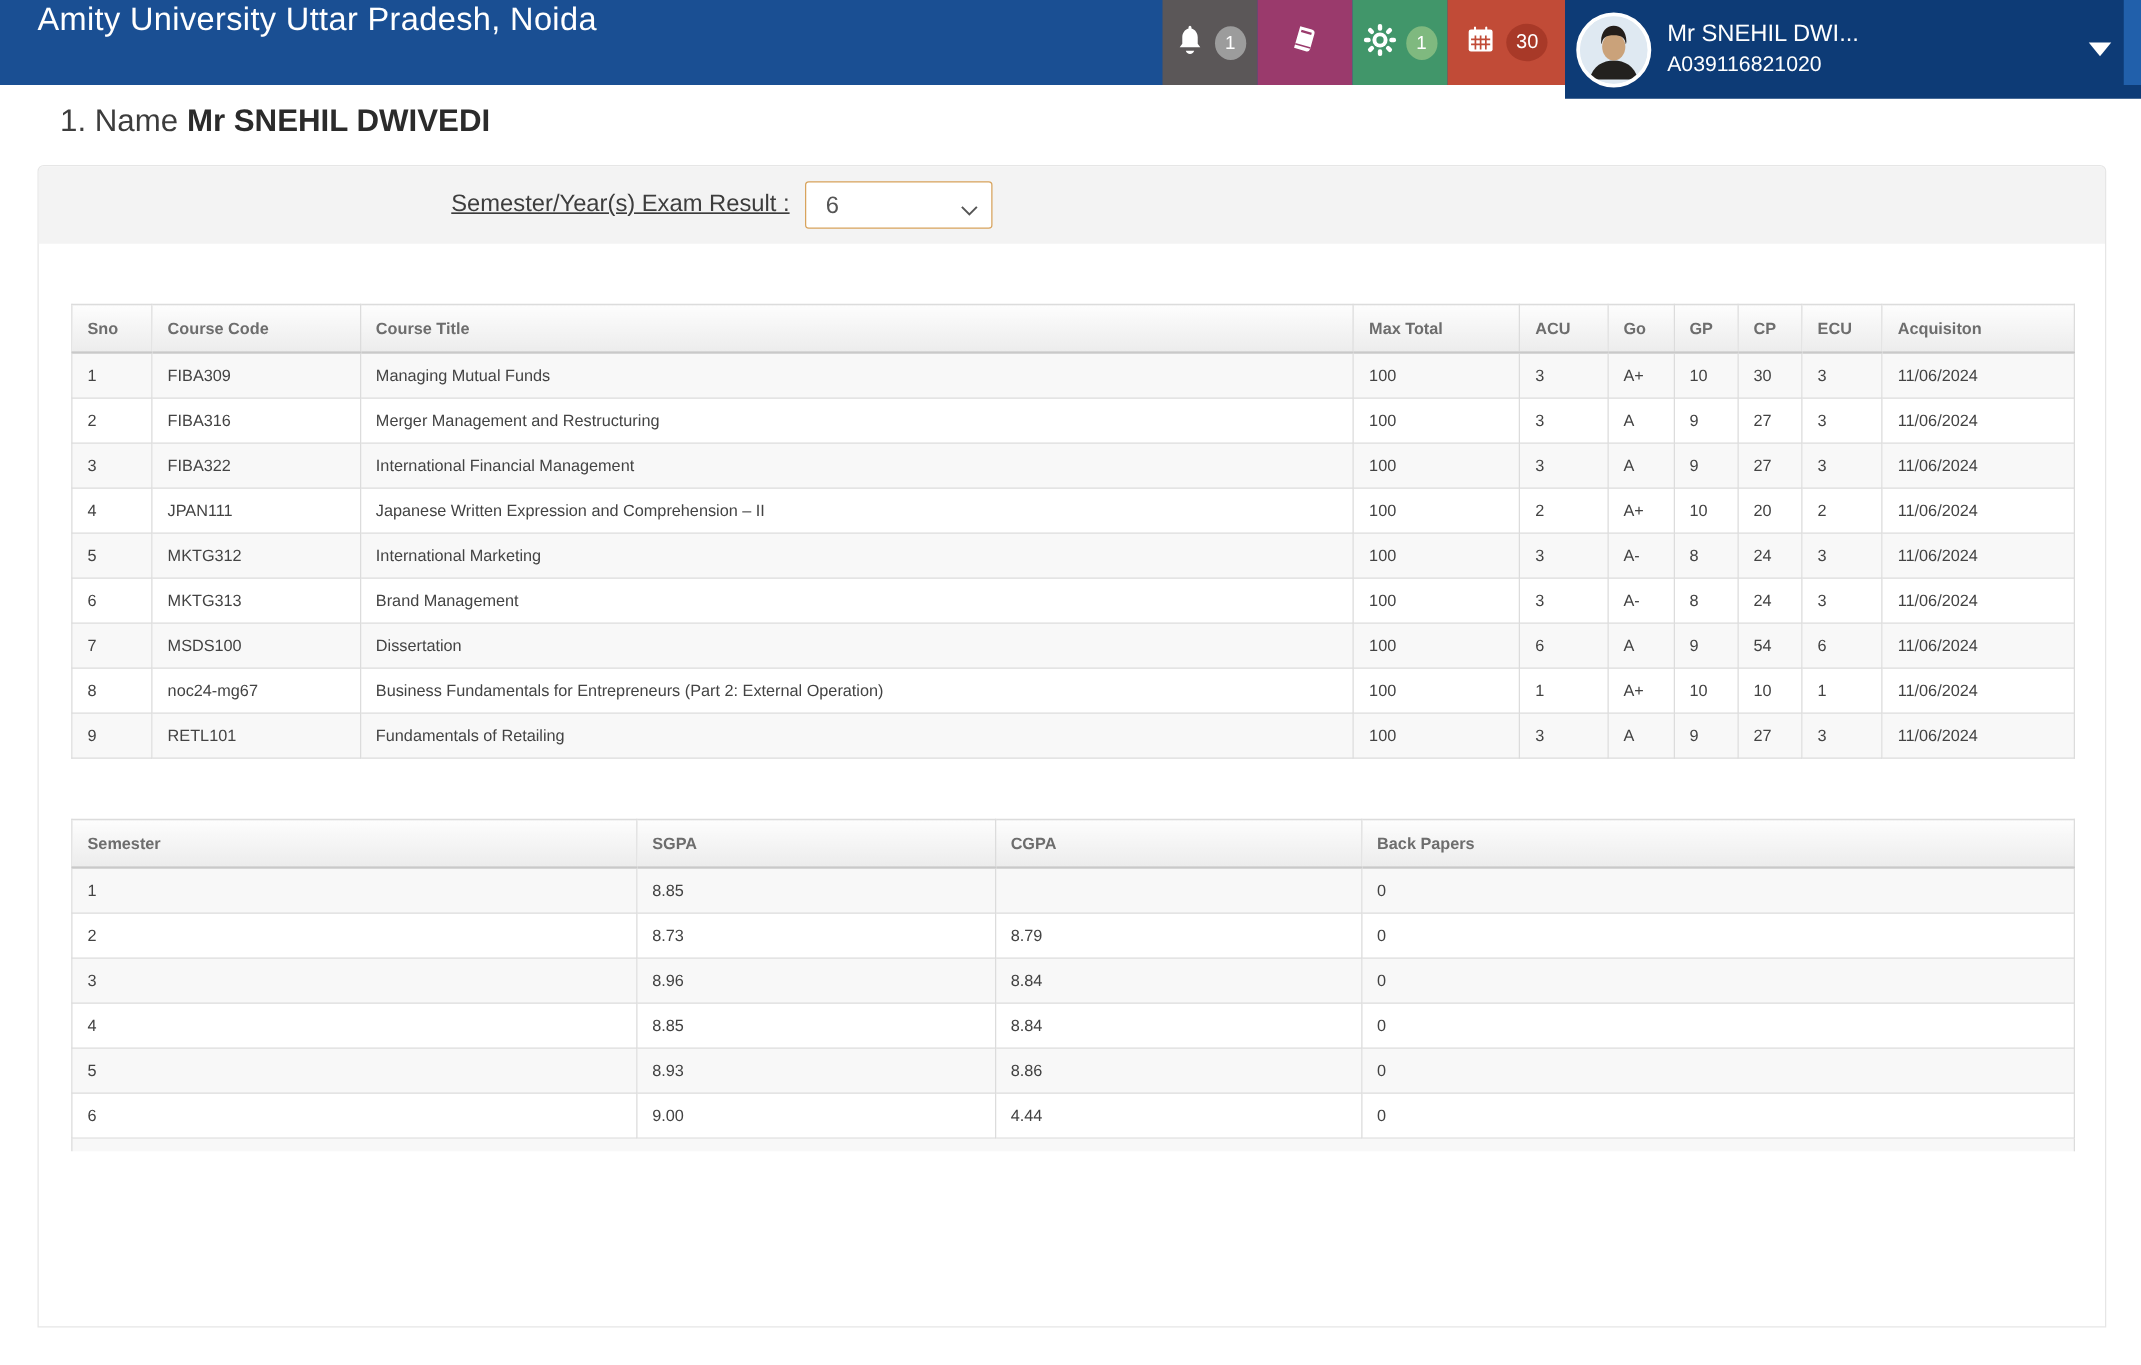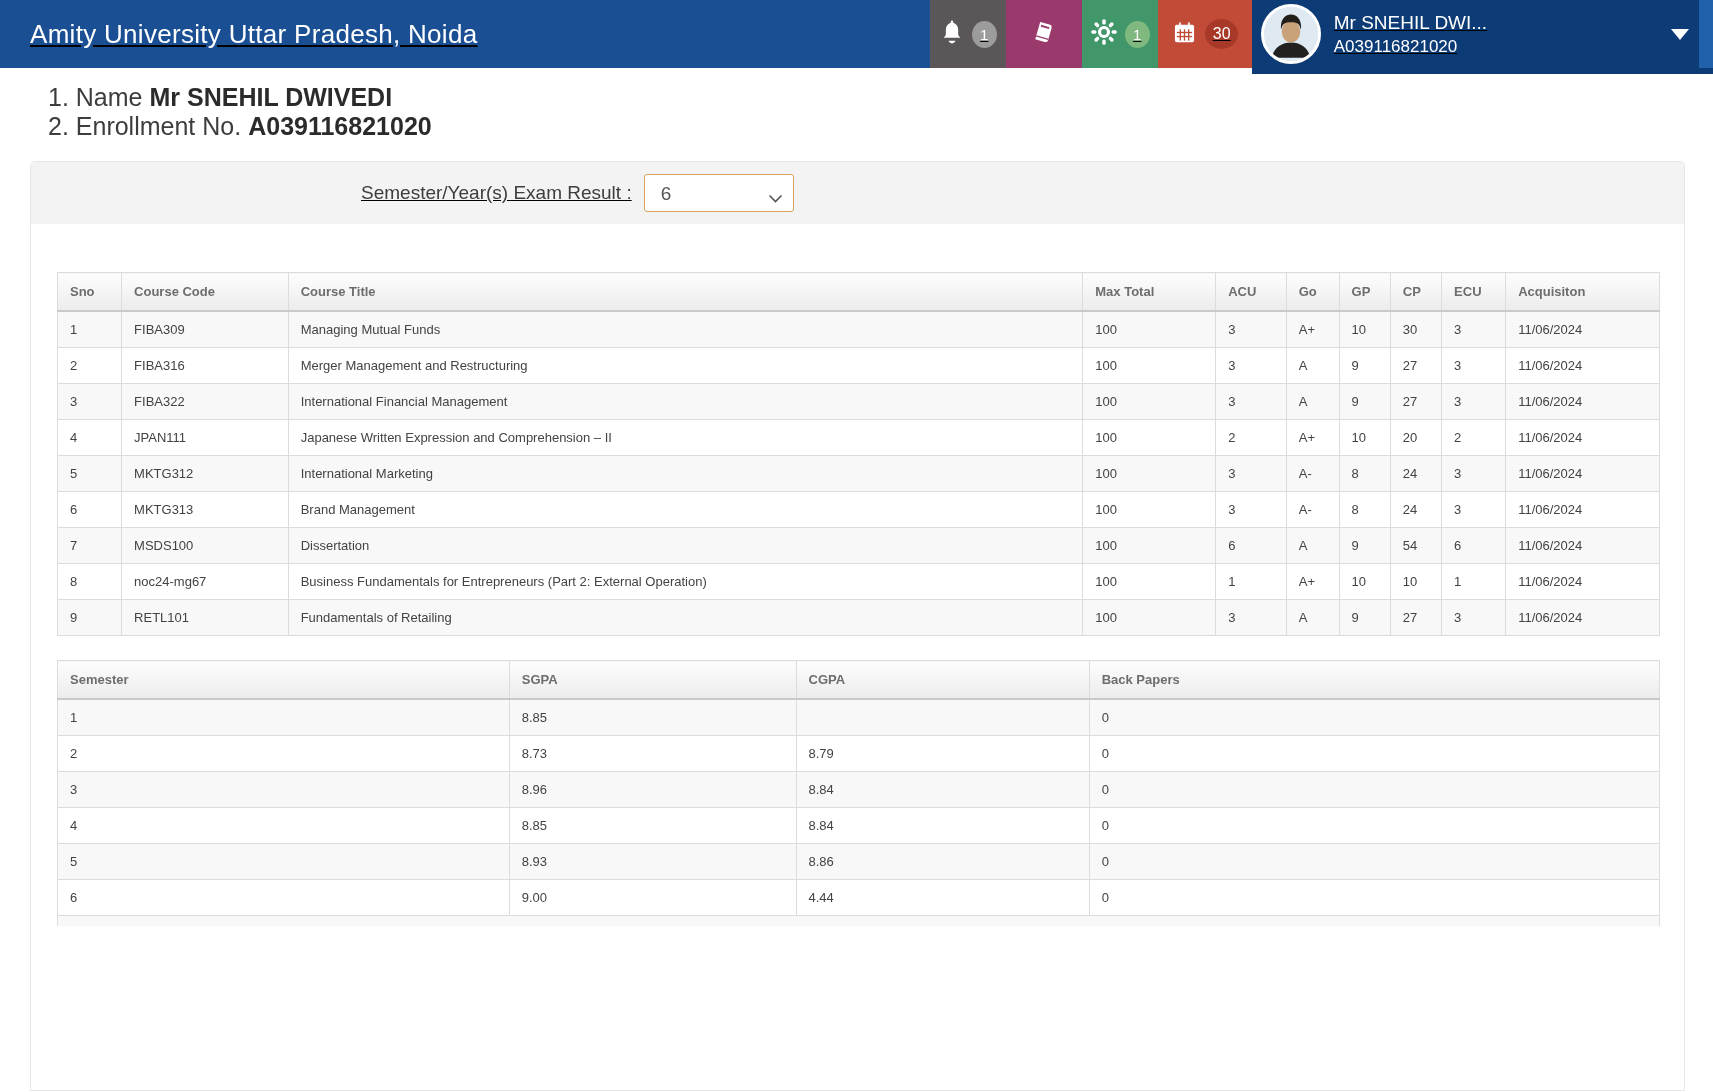--- a/index.html
+++ b/index.html
@@ -6,21 +6,21 @@
   html,body { margin:0; padding:0; }
   body {
     width:1713px; height:1092px; overflow:hidden;
     background:#ffffff;
     font-family:"Liberation Sans", sans-serif;
   }
 
   
   .header {
     position:fixed; top:0; left:0; width:1713px; height:68px;
-    background:#1a4f93; display:flex; align-items:center; z-index:50;text-decoration:underline;
+    background:#1a4f93; display:flex; align-items:flex-start; z-index:50;
   }
   .header-title {
     color:#fff; font-size:26px; font-weight:500; letter-spacing:.3px;
     margin-left:30px; white-space:nowrap;
   }
   .header-spacer { flex:1; }
   .tile {
     height:68px; display:flex; align-items:center; justify-content:center;
     gap:7px; cursor:pointer; flex:0 0 auto;
   }
@@ -90,21 +90,21 @@
           font-size:13px; color:#434343; }
   th, td {
     border:1px solid #dcdcdc; padding:10px 12px; text-align:left;
     overflow:hidden; white-space:nowrap;
   }
   thead th {
     background:linear-gradient(#fdfdfd,#ececec); color:#6d6d6d; font-weight:bold;
     border-bottom:2px solid #c9c9c9; padding:11px 12px;
   }
   tbody tr:nth-child(odd) { background:#f8f8f8; }
-  .summary { margin-top:24px; }
+  .summary { margin-top:48px; }
   .partial-row {
     height:10px; background:#f8f8f8;
     border-left:1px solid #dcdcdc; border-right:1px solid #dcdcdc;
   }
 </style>
 </head>
 <body>
 
 <div class="header">
   <div class="header-title">Amity University Uttar Pradesh, Noida</div>
@@ -192,24 +192,20 @@
 </div>
 
 <div class="content">
 
 
   <div class="info-list">
     <div class="info-item">
       <span>1.</span>
       <span>Name</span><span class="info-value">Mr SNEHIL DWIVEDI</span>
     </div>
-    <div class="info-item">
-      <span>2.</span>
-      <span>Enrollment No.</span><span class="info-value">A039116821020</span>
-    </div>
   </div>
 
   <div class="card">
 
     <div class="panel">
       <span class="panel-label">Semester/Year(s) Exam Result :</span>
       <span class="select-wrap">
         <select class="sem-select">
           <option>6</option>
         </select>

